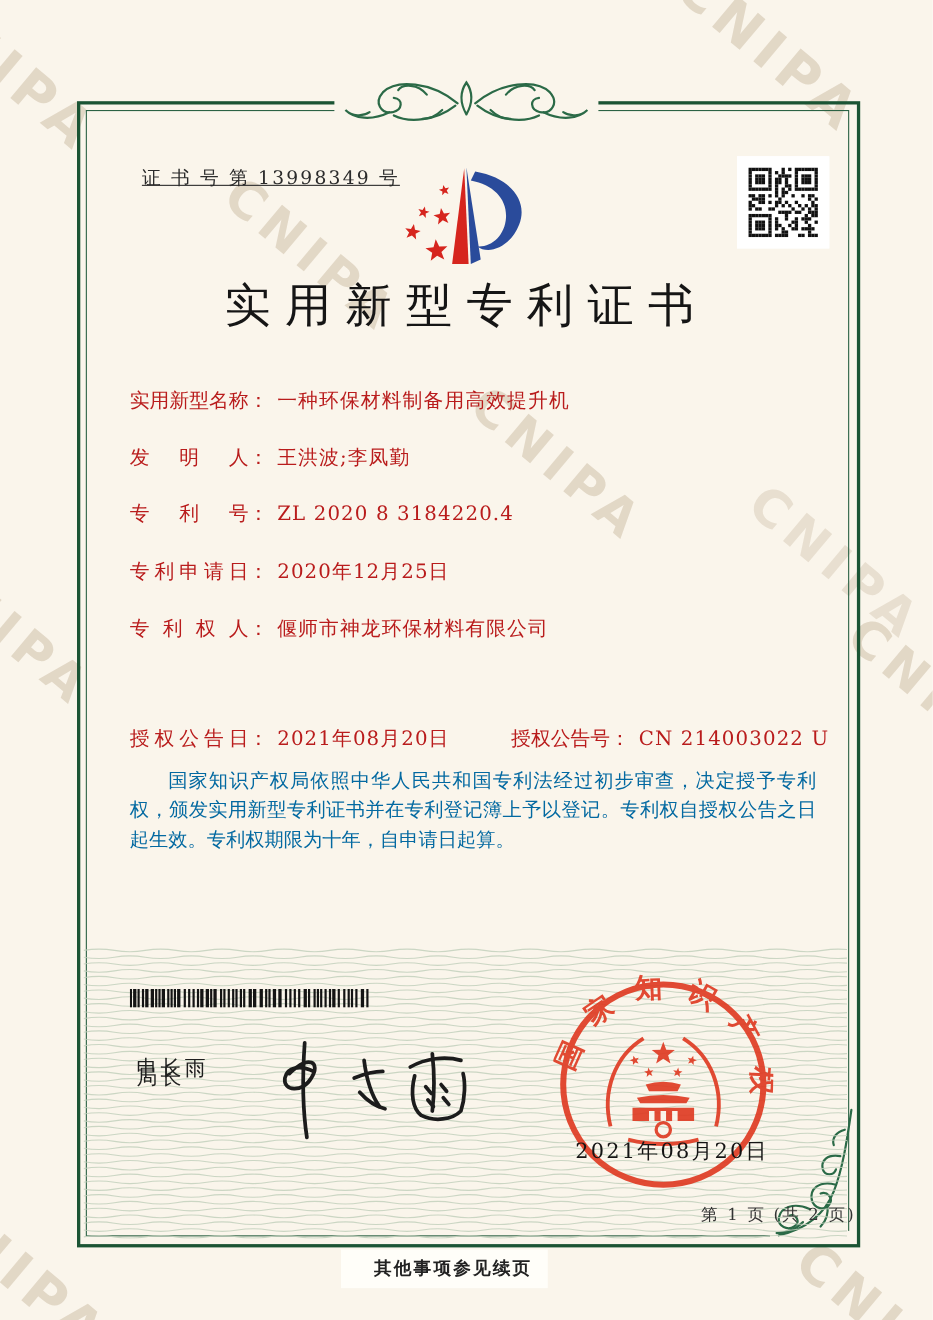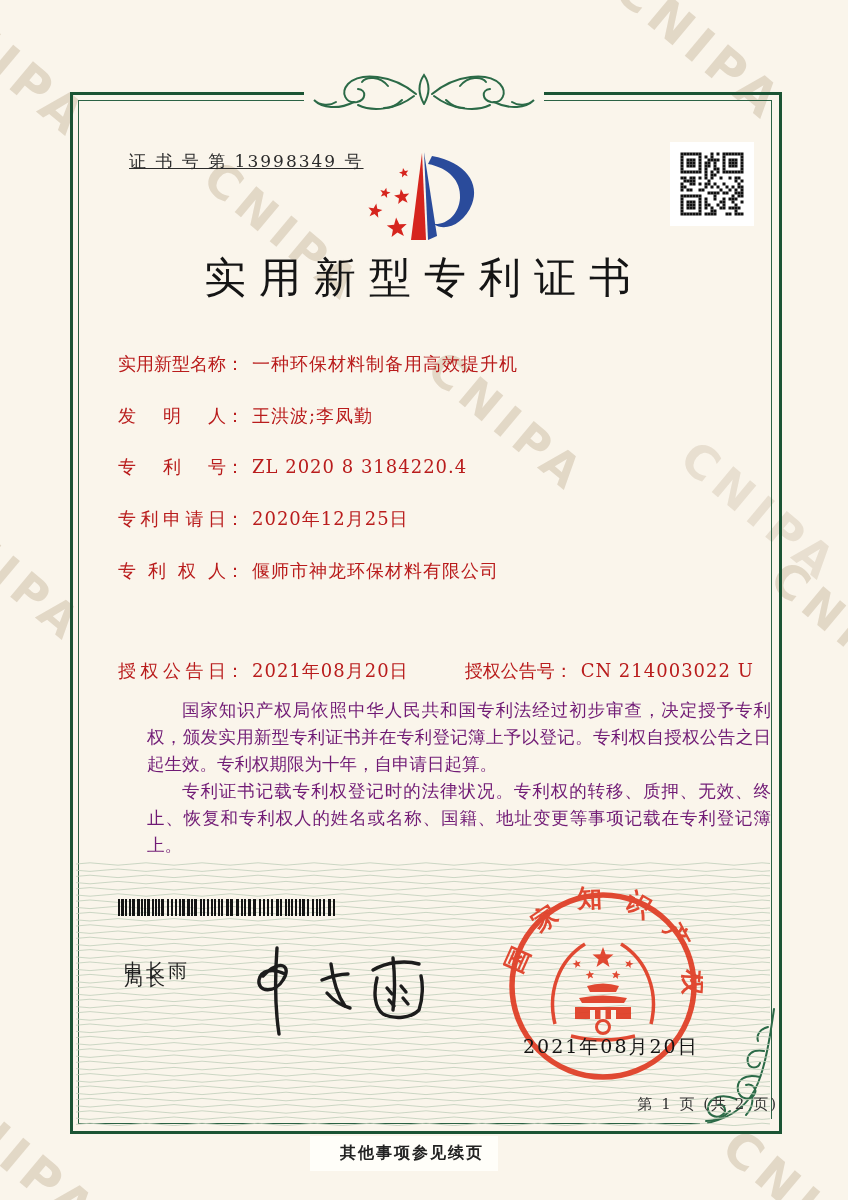--- a/index.html
+++ b/index.html
@@ -30,21 +30,21 @@
     font-size:42px;font-weight:400;letter-spacing:13px;color:#151515;z-index:3;
   }
   
   .frow{position:absolute;left:118px;font-size:18px;color:#b91c1c;white-space:nowrap;z-index:3;}
   .flabel{display:inline-block;width:108px;text-align:justify;text-align-last:justify;vertical-align:bottom;}
   .fcolon{display:inline-block;}
   .fvalue{margin-left:8px;letter-spacing:1px;}
   .flabel2{margin-left:56px;}
   
   .body-text{position:absolute;left:118px;top:697px;width:624px;font-size:17.5px;line-height:27px;
-    text-align:justify;color:#701a75;z-index:3;margin-left:29px;}
+    text-align:justify;color:#0369a1;z-index:3;}
   .body-text p{margin:0;text-indent:2em;}
   
   .waveband{position:absolute;left:76px;top:860px;z-index:2;}
   .barcode{position:absolute;left:118px;top:899px;z-index:3;}
   .director{position:absolute;left:124px;font-size:19px;letter-spacing:3px;color:#1e1e1e;z-index:4;}
   .signature{position:absolute;left:235px;top:936px;z-index:4;}
   .seal{position:absolute;left:503px;top:886px;z-index:4;}
   .seal-date{position:absolute;left:523px;top:1034px;font-size:19px;letter-spacing:2px;color:#141414;z-index:5;white-space:nowrap;}
   .page-info{position:absolute;left:70px;top:1095px;width:708px;text-align:right;font-size:15px;letter-spacing:2px;color:#333;z-index:4;}
   .note-box{position:absolute;left:310px;top:1136px;background:#fffef9;padding:7px 14px 7px 30px;
@@ -345,21 +345,20 @@
   </div>
   <div class="frow" style="top:559px">
     <span class="flabel">专利权人</span><span class="fcolon">：</span><span class="fvalue">偃师市神龙环保材料有限公司</span>
   </div>
   <div class="frow" style="top:659px">
     <span class="flabel">授权公告日</span><span class="fcolon">：</span><span class="fvalue">2021年08月20日</span><span class="flabel2">授权公告号</span><span class="fcolon">：</span><span class="fvalue">CN 214003022 U</span>
   </div>
 
   <div class="body-text">
     <p>国家知识产权局依照中华人民共和国专利法经过初步审查，决定授予专利权，颁发实用新型专利证书并在专利登记簿上予以登记。专利权自授权公告之日起生效。专利权期限为十年，自申请日起算。</p>
-    <p>专利证书记载专利权登记时的法律状况。专利权的转移、质押、无效、终止、恢复和专利权人的姓名或名称、国籍、地址变更等事项记载在专利登记簿上。</p>
   </div>
 
   <svg class="waveband" id="wave-svg" width="694" height="266" viewBox="0 0 694 266">
       <path d="M0 4.0 q14 -2.4 28 0 t28 0 t28 0 t28 0 t28 0 t28 0 t28 0 t28 0 t28 0 t28 0 t28 0 t28 0 t28 0 t28 0 t28 0 t28 0 t28 0 t28 0 t28 0 t28 0 t28 0 t28 0 t28 0 t28 0 t28 0" fill="none" stroke="#c2d0bc" stroke-width="1" opacity="0.85"></path>
       <path d="M0 10.2 q14 2.4 28 0 t28 0 t28 0 t28 0 t28 0 t28 0 t28 0 t28 0 t28 0 t28 0 t28 0 t28 0 t28 0 t28 0 t28 0 t28 0 t28 0 t28 0 t28 0 t28 0 t28 0 t28 0 t28 0 t28 0 t28 0" fill="none" stroke="#c2d0bc" stroke-width="1" opacity="0.85"></path>
       <path d="M0 16.4 q14 -2.4 28 0 t28 0 t28 0 t28 0 t28 0 t28 0 t28 0 t28 0 t28 0 t28 0 t28 0 t28 0 t28 0 t28 0 t28 0 t28 0 t28 0 t28 0 t28 0 t28 0 t28 0 t28 0 t28 0 t28 0 t28 0" fill="none" stroke="#c2d0bc" stroke-width="1" opacity="0.85"></path>
       <path d="M0 22.6 q14 2.4 28 0 t28 0 t28 0 t28 0 t28 0 t28 0 t28 0 t28 0 t28 0 t28 0 t28 0 t28 0 t28 0 t28 0 t28 0 t28 0 t28 0 t28 0 t28 0 t28 0 t28 0 t28 0 t28 0 t28 0 t28 0" fill="none" stroke="#c2d0bc" stroke-width="1" opacity="0.85"></path>
       <path d="M0 28.8 q14 -2.4 28 0 t28 0 t28 0 t28 0 t28 0 t28 0 t28 0 t28 0 t28 0 t28 0 t28 0 t28 0 t28 0 t28 0 t28 0 t28 0 t28 0 t28 0 t28 0 t28 0 t28 0 t28 0 t28 0 t28 0 t28 0" fill="none" stroke="#c2d0bc" stroke-width="1" opacity="0.85"></path>
       <path d="M0 35.0 q14 2.4 28 0 t28 0 t28 0 t28 0 t28 0 t28 0 t28 0 t28 0 t28 0 t28 0 t28 0 t28 0 t28 0 t28 0 t28 0 t28 0 t28 0 t28 0 t28 0 t28 0 t28 0 t28 0 t28 0 t28 0 t28 0" fill="none" stroke="#c2d0bc" stroke-width="1" opacity="0.85"></path>
       <path d="M0 41.2 q14 -2.4 28 0 t28 0 t28 0 t28 0 t28 0 t28 0 t28 0 t28 0 t28 0 t28 0 t28 0 t28 0 t28 0 t28 0 t28 0 t28 0 t28 0 t28 0 t28 0 t28 0 t28 0 t28 0 t28 0 t28 0 t28 0" fill="none" stroke="#c2d0bc" stroke-width="1" opacity="0.85"></path>

